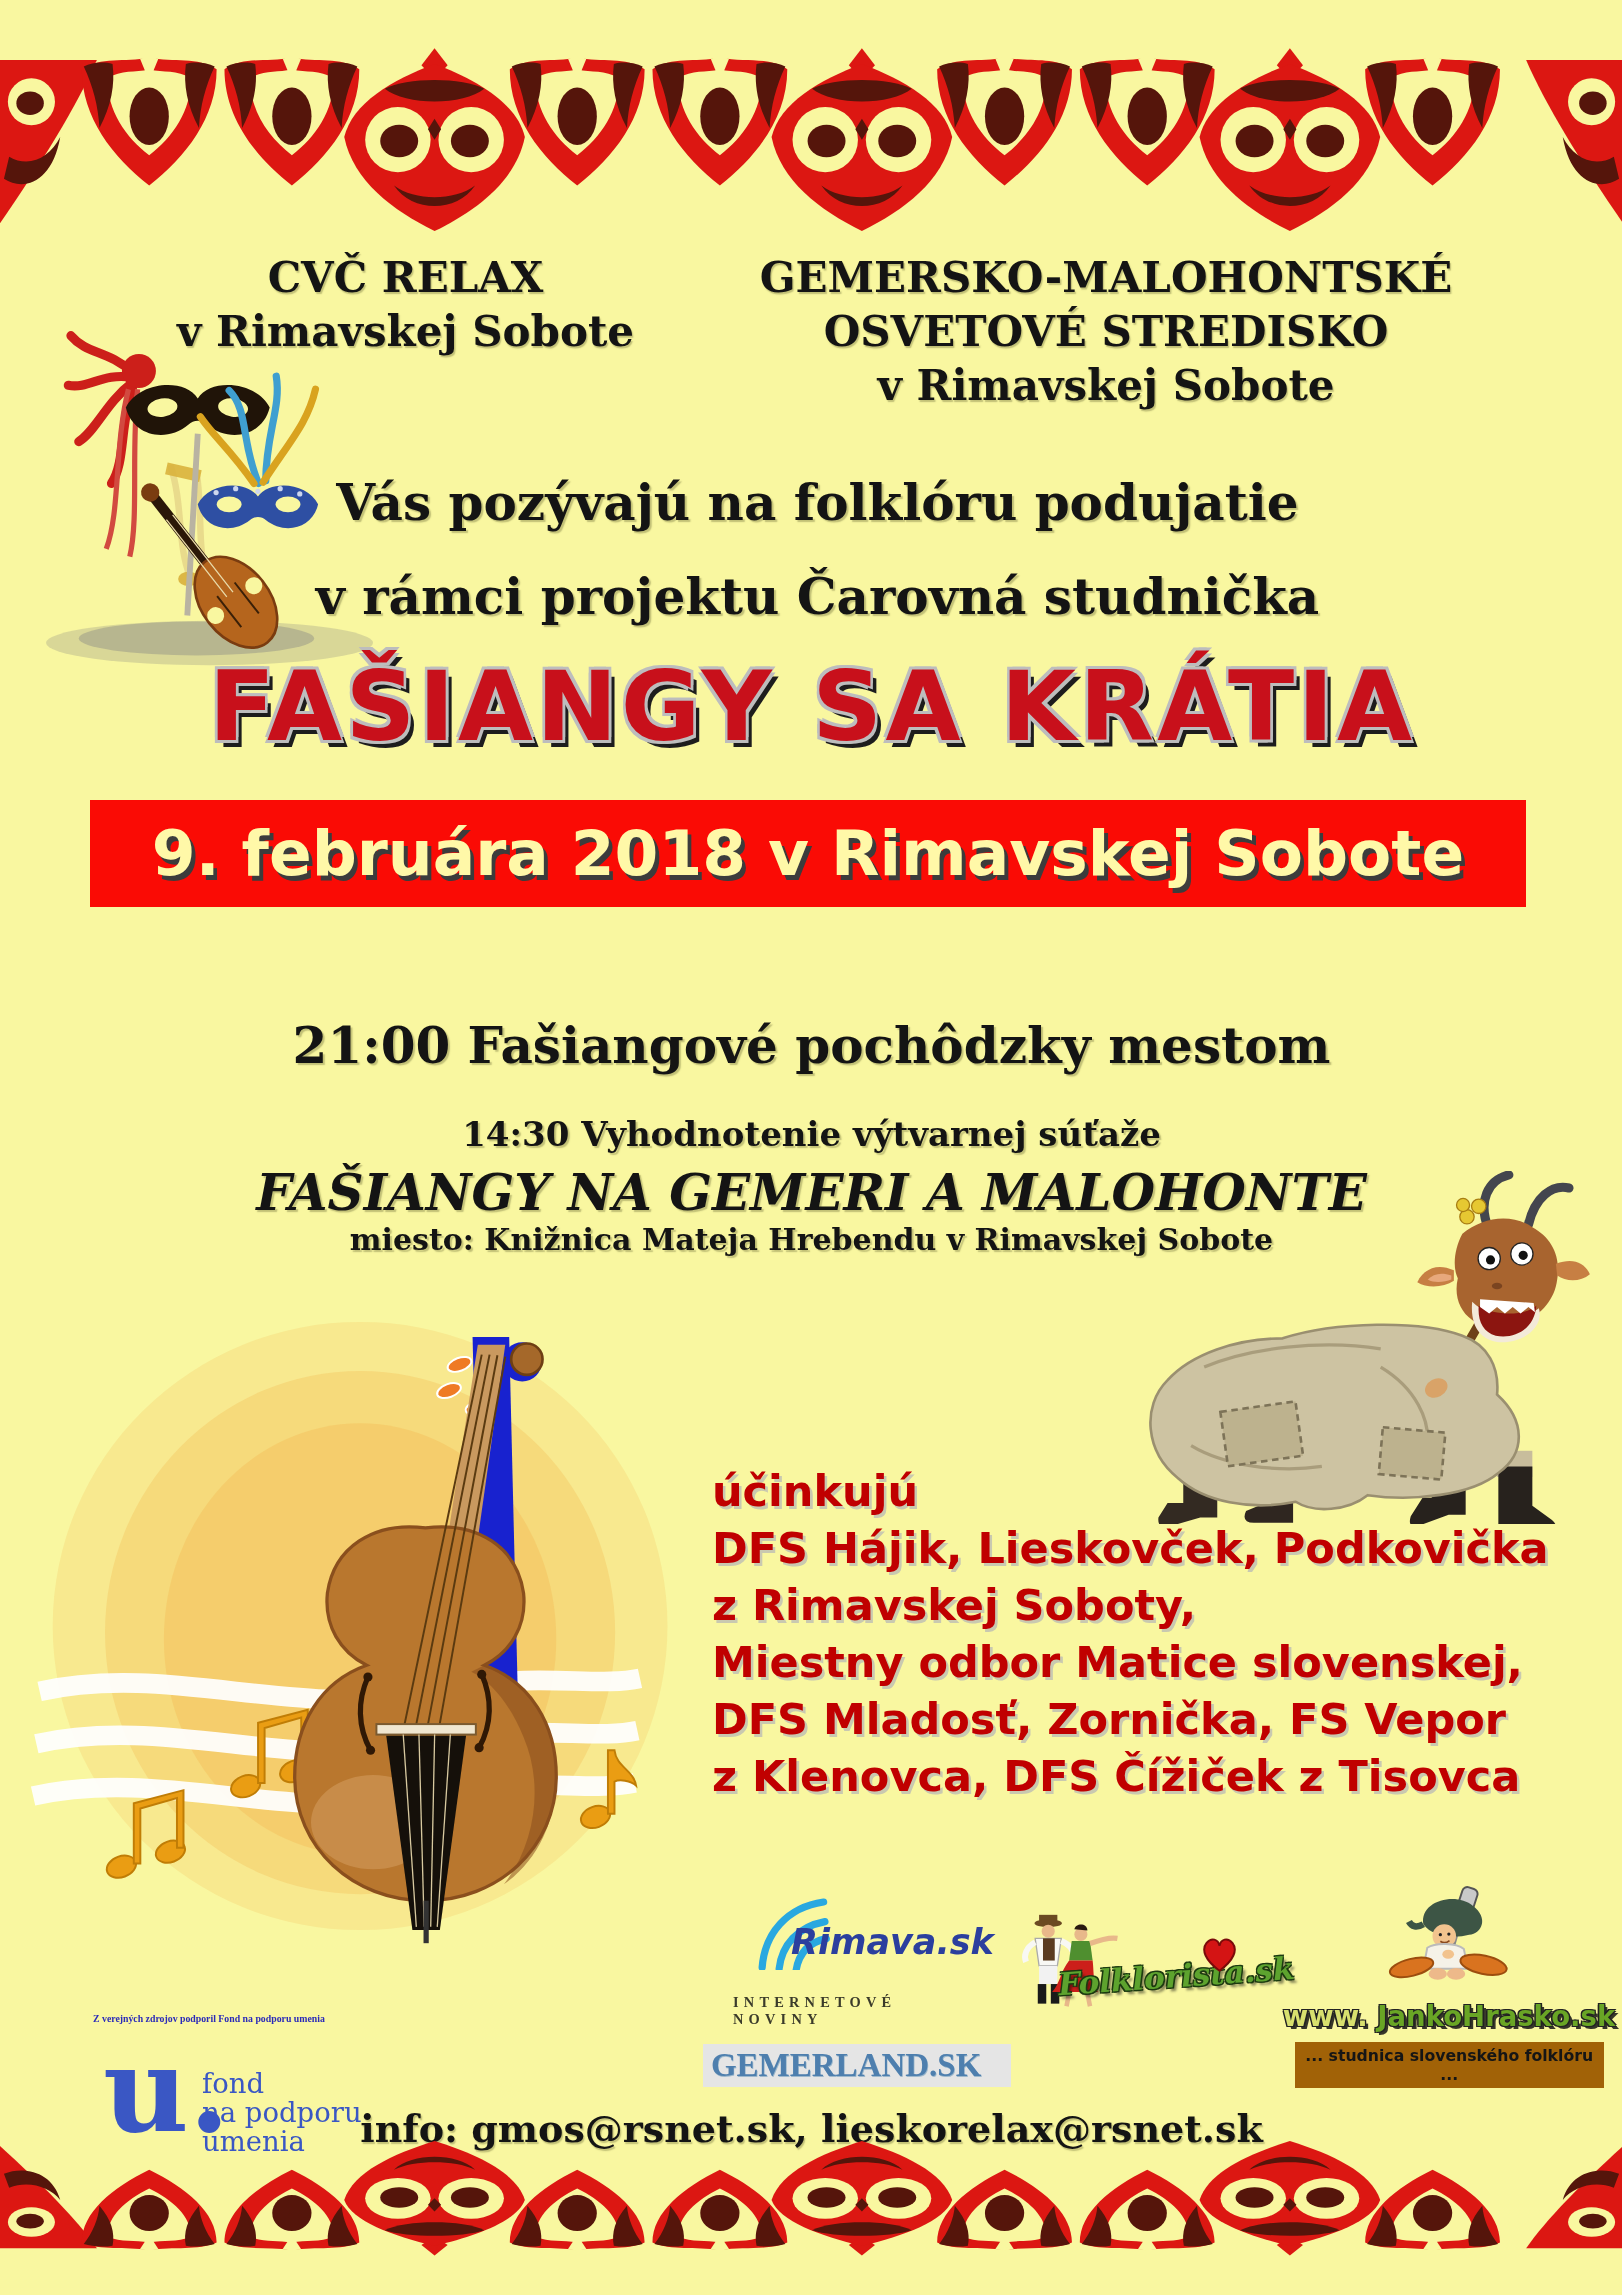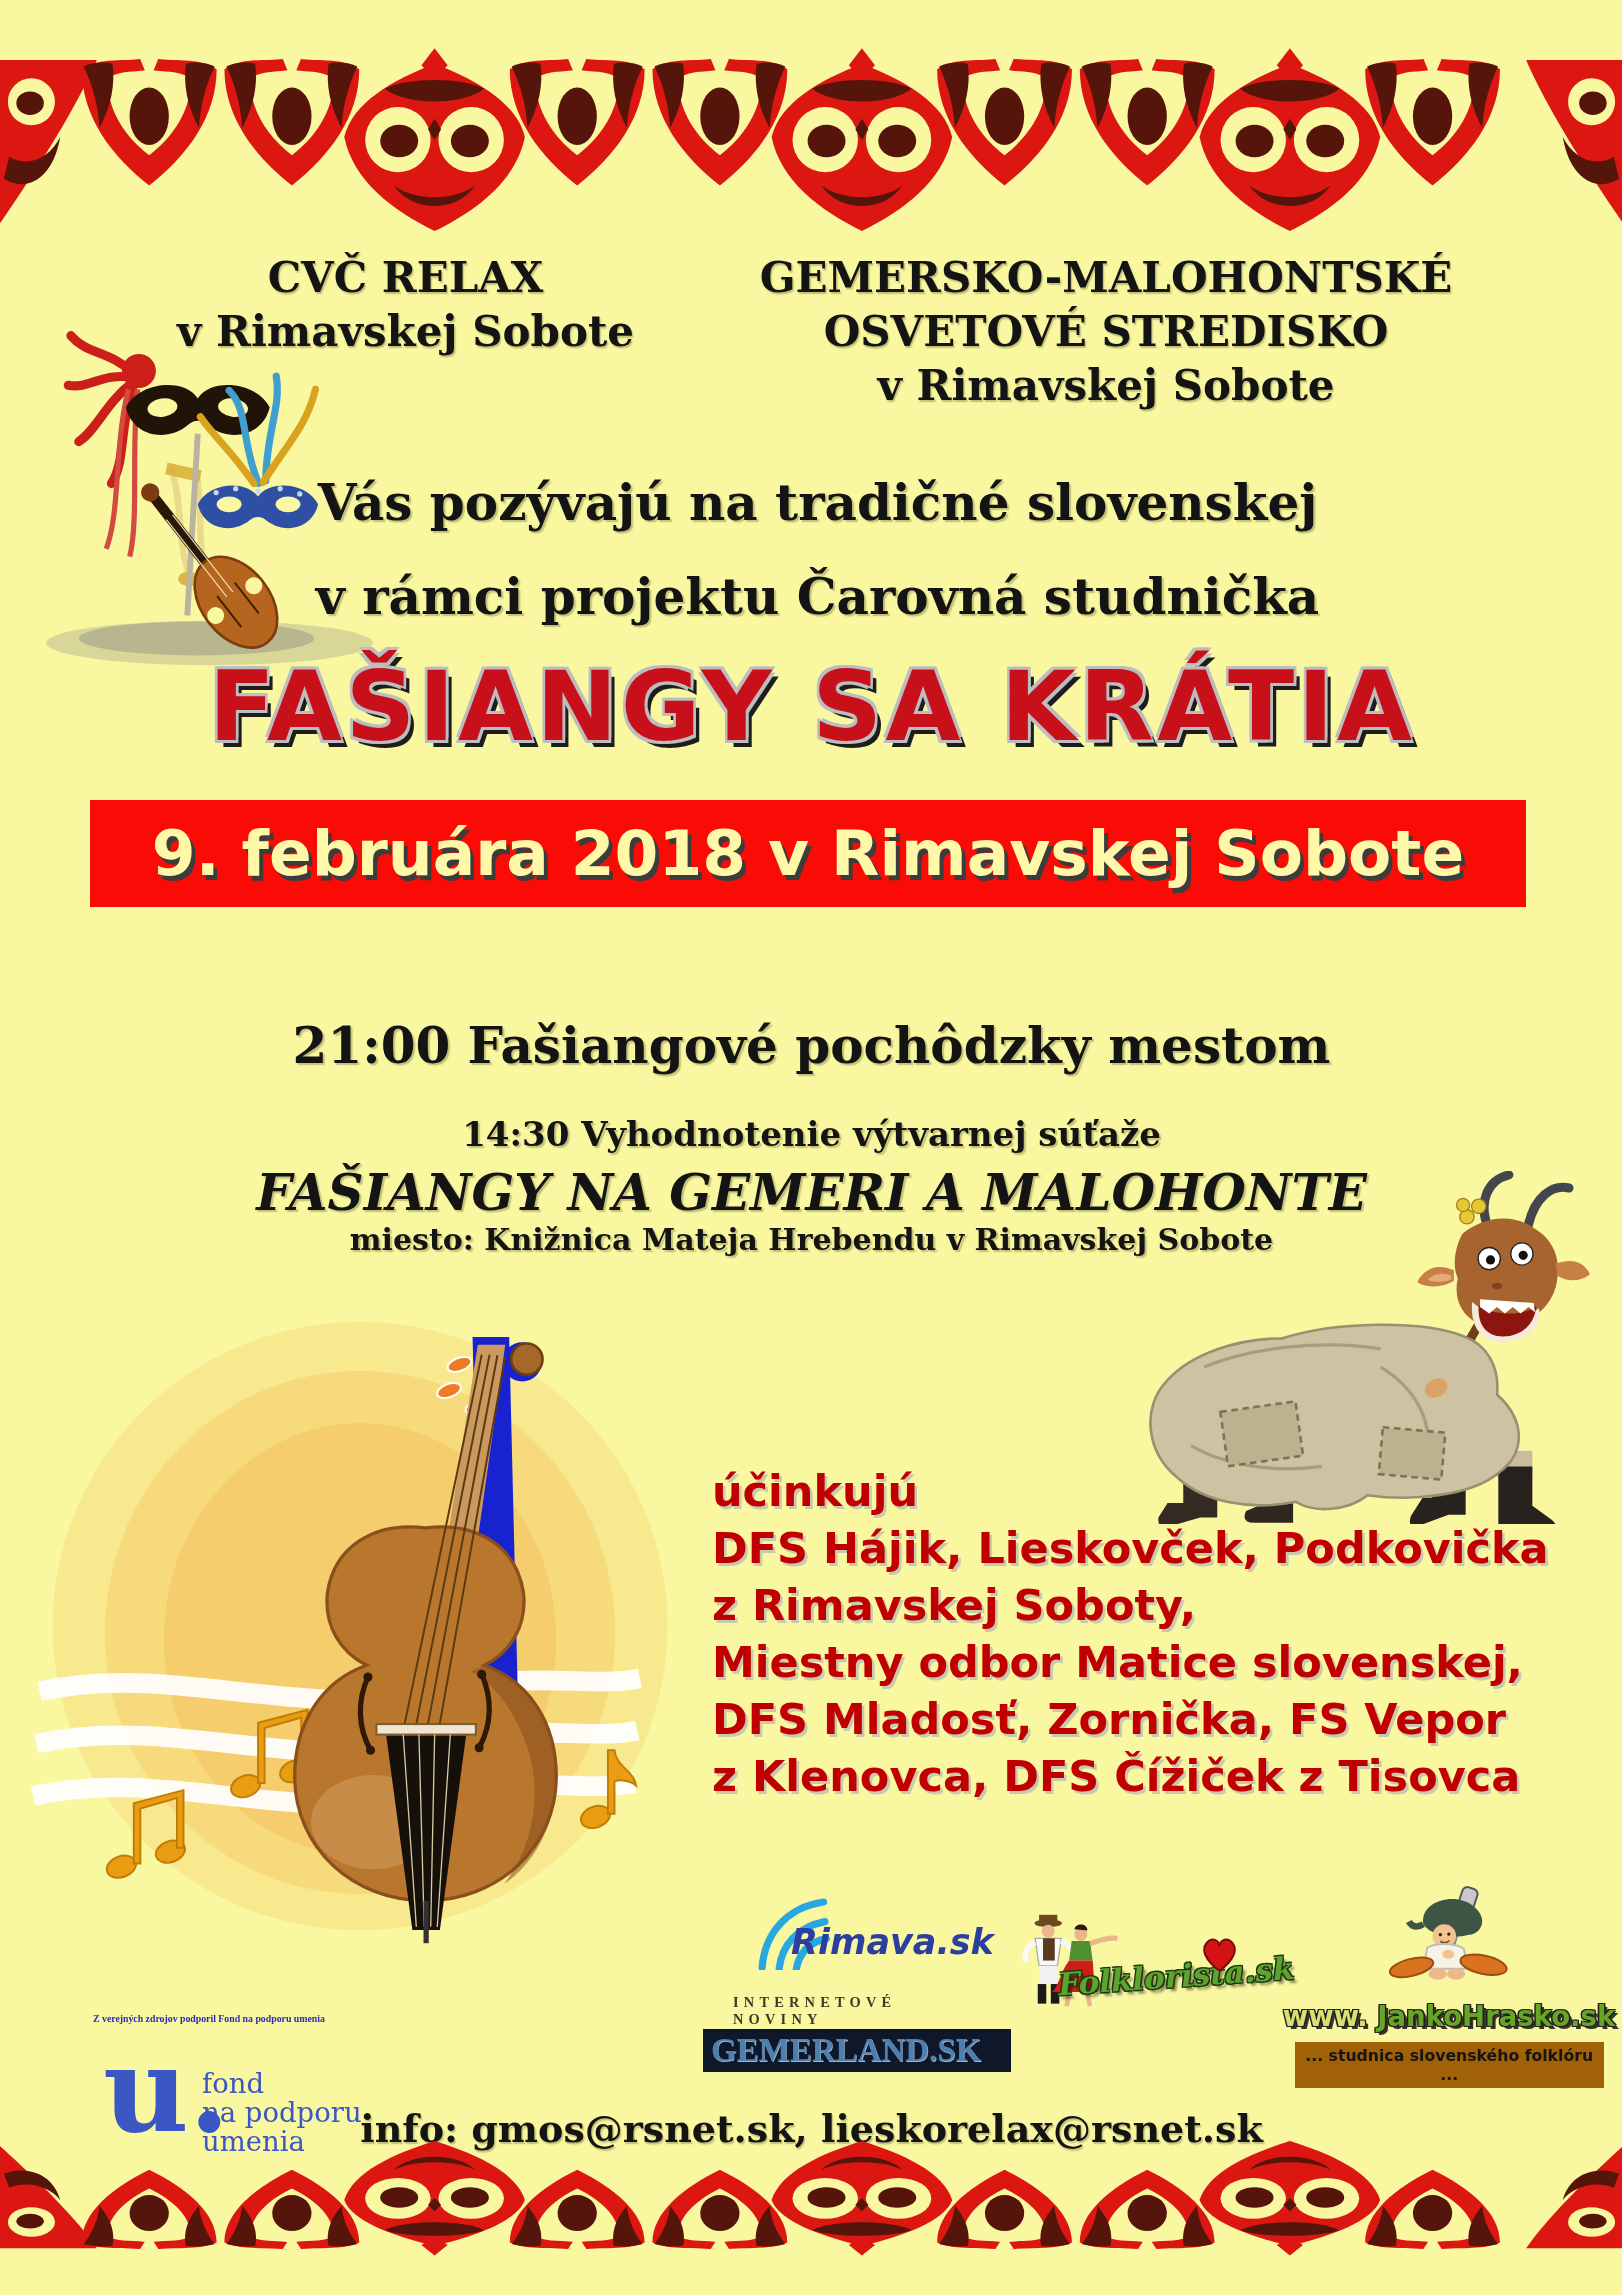--- a/index.html
+++ b/index.html
@@ -51,22 +51,22 @@
               font-weight:bold;font-size:43px;line-height:57px;color:#C00000;
               text-shadow:2.6px 2.6px 0 #c9c9b0;}
 
   
   .rimava{left:753px;top:1885px;width:249px;height:85px;}
   .rimava-text{position:absolute;left:38px;top:37px;font-family:"DejaVu Sans",sans-serif;
                font-style:italic;font-weight:bold;font-size:35px;color:#2B3F9E;white-space:nowrap;}
   .gemerland{left:703px;top:1994px;width:275px;}
   .gemerland-top{display:block;font-family:"Liberation Serif",serif;font-weight:bold;font-size:14.4px;
                  letter-spacing:5.2px;color:#3b3b2a;margin-left:30px;}
-  .gemerland-main{display:inline-block;margin-top:1px;font-family:"Liberation Serif",serif;font-weight:bold;
-                  font-size:33px;color:#4E7FAE;background:#0f172a;padding:2.6px 30px 3.9px 7.9px;
+  .gemerland-main{display:inline-block;margin-top:16px;font-family:"Liberation Serif",serif;font-weight:bold;
+                  font-size:33px;color:#4E7FAE;background:#e5e5e5;padding:2.6px 30px 3.9px 7.9px;
                   text-shadow:0.7px 0.7px 0 #9cb8cc;}
   .folklorista{left:1014px;top:1907px;width:275px;height:111px;}
   .folk-text{position:absolute;left:44px;top:51px;transform:rotate(-4deg);font-family:"DejaVu Serif",serif;
              font-style:italic;font-weight:bold;font-size:31px;color:#5da32e;white-space:nowrap;
              text-shadow:1.3px 1.3px 0 #1c3a10,-1.3px 1.3px 0 #1c3a10,1.3px -1.3px 0 #1c3a10,-1.3px -1.3px 0 #1c3a10,3.3px 3.9px 2.6px rgba(0,0,0,.45);}
   .janko{left:1279px;top:1890px;width:340px;height:196px;text-align:center;}
   .janko-line{position:absolute;left:0;top:110px;width:340px;white-space:nowrap;
               font-family:"DejaVu Sans",sans-serif;font-weight:bold;font-size:27.5px;
               text-shadow:1.3px 1.3px 0 #222,-1.3px 1.3px 0 #222,1.3px -1.3px 0 #222,-1.3px -1.3px 0 #222,3.3px 3.3px 0 rgba(20,20,20,.85);}
   .janko-www{color:#d8e06e;}
@@ -205,21 +205,21 @@
       <rect x="287" y="250" width="16" height="190" fill="#2b1708"></rect>
       <ellipse cx="295" cy="455" rx="52" ry="78" fill="#b5651d" stroke="#7a3c10" stroke-width="4"></ellipse>
       <circle cx="258" cy="452" r="13" fill="#F9F7A0"></circle>
       <circle cx="332" cy="452" r="13" fill="#F9F7A0"></circle>
       <path d="M278,430 L278,490 M312,430 L312,490" stroke="#3a2008" stroke-width="3"></path>
       <circle cx="295" cy="242" r="14" fill="#7a3c10"></circle>
       <path d="M289,290 L289,440 M301,290 L301,440" stroke="#e8d9a8" stroke-width="2"></path>
     </g>
   </svg>
 
-  <div class="abs intro intro1 center">Vás pozývajú na tradičné slovenskej</div>
+  <div class="abs intro intro1 center">Vás pozývajú na folklóru podujatie</div>
   <div class="abs intro intro2 center">v rámci projektu Čarovná studnička</div>
 
   <div class="abs title center">FAŠIANGY SA KRÁTIA</div>
 
   <div class="abs banner">
     <span class="banner-text">9. februára 2018 v Rimavskej Sobote</span>
   </div>
 
   <div class="abs sched s1 center">21:00 Fašiangové pochôdzky mestom</div>
   <div class="abs sched s2 center">14:30 Vyhodnotenie výtvarnej súťaže</div>

